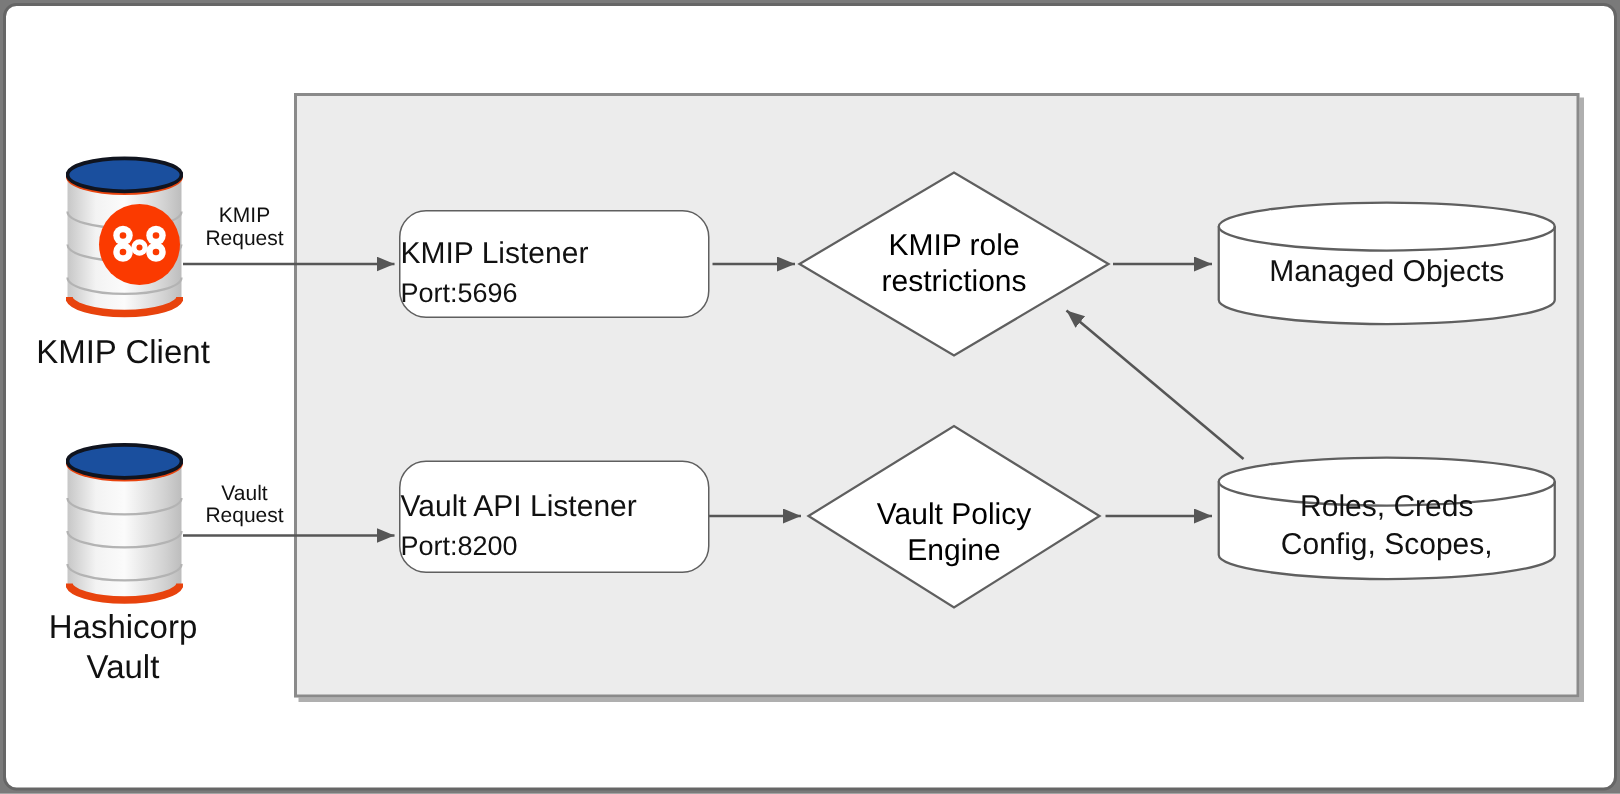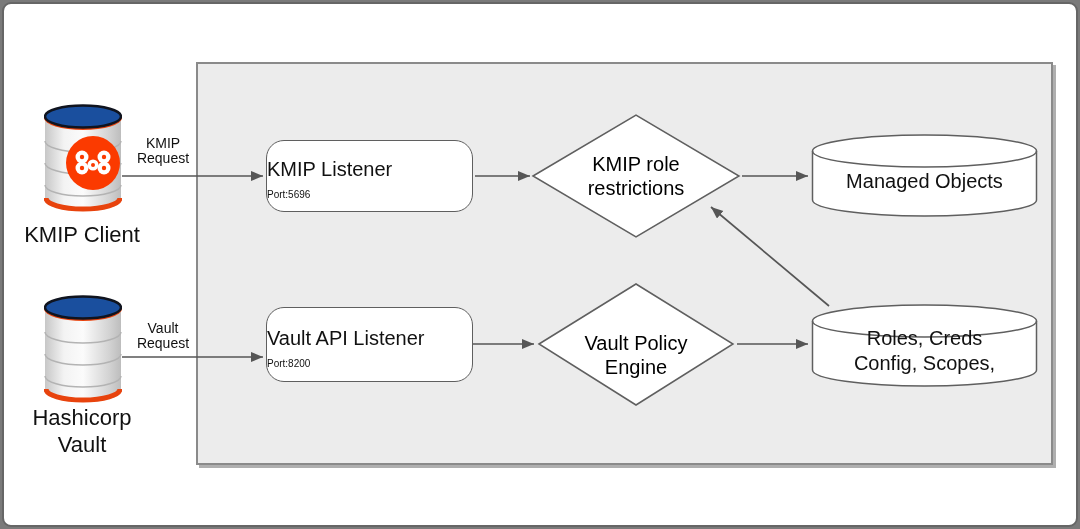--- a/index.html
+++ b/index.html
@@ -8,21 +8,21 @@
   .card{position:absolute;left:2px;top:2px;width:1072px;height:521px;background:#ffffff;
         border:2px solid #666666;border-radius:9px;}
   .panel{position:absolute;left:196px;top:62px;width:857px;height:403px;box-sizing:border-box;
          background:#ececec;border:2px solid #8a8a8a;box-shadow:3px 3px 0 rgba(110,110,110,.55);}
   .overlay{position:absolute;left:0;top:0;width:1080px;height:529px;pointer-events:none;}
   .abs{position:absolute;}
   .node-box{position:absolute;box-sizing:border-box;background:#ffffff;border:1.5px solid #5f5f5f;
             border-radius:18px;display:flex;flex-direction:column;align-items:flex-start;
             justify-content:center;padding-top:8px;}
   .node-box .title{font-size:20px;line-height:28px;color:#111;}
-  .node-box .port{font-size:10px;line-height:20px;margin-top:2px;color:#111;}
+  .node-box .port{font-size:18px;line-height:20px;margin-top:2px;color:#111;}
   .diamond-text{position:absolute;display:flex;flex-direction:column;align-items:center;
                 justify-content:center;text-align:center;font-size:20px;line-height:24px;color:#000000;}
   .cyl-text{position:absolute;display:flex;flex-direction:column;align-items:center;
             justify-content:center;text-align:left;font-size:20px;line-height:25px;color:#111;}
   .client-label{position:absolute;text-align:center;font-size:22px;line-height:27px;color:#111;}
   .edge-label{position:absolute;text-align:center;font-size:14px;line-height:15px;color:#111;}
 </style>
 </head>
 <body>
 

